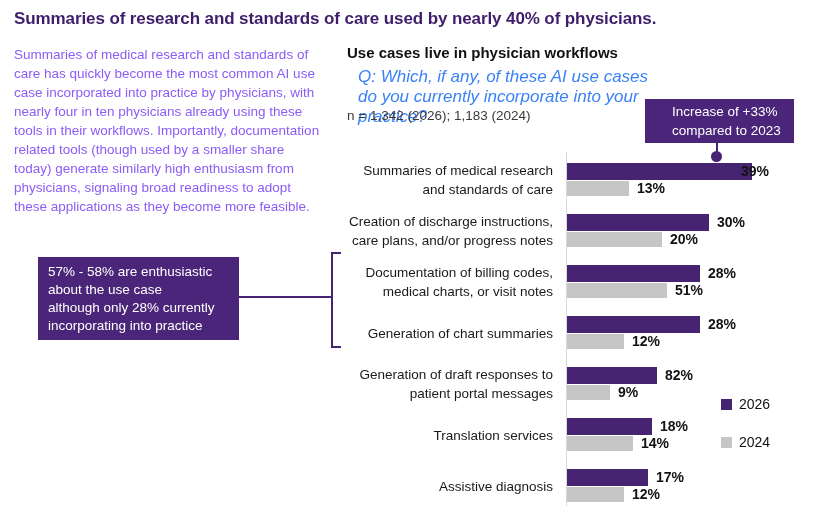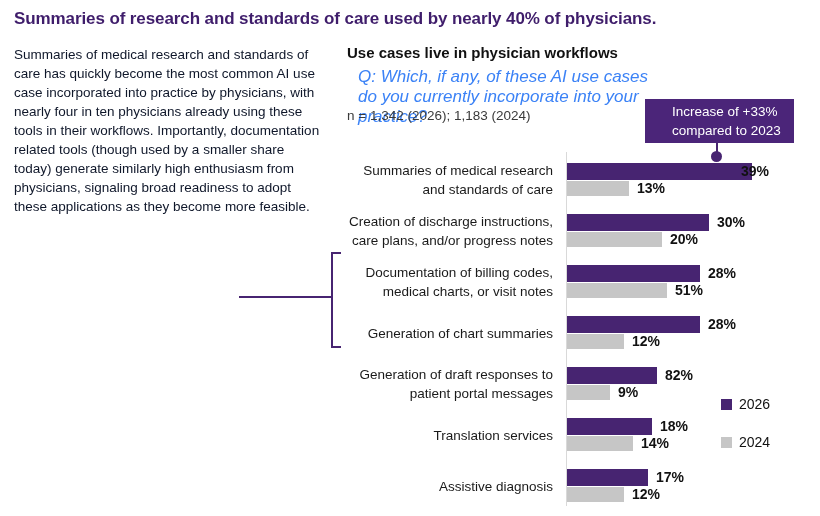--- a/index.html
+++ b/index.html
@@ -7,21 +7,21 @@
     position:relative; width:820px; height:516px; background:#ffffff;
     font-family:"Liberation Sans", sans-serif; overflow:hidden;
     color:#262626;
   }
   .main-title {
     position:absolute; left:14px; top:9px; width:792px;
     font-size:17px; font-weight:bold; color:#3f1d6b; letter-spacing:-0.1px;
   }
   .left-paragraph {
     position:absolute; left:14px; top:45px; width:306px;
-    font-size:13.5px; line-height:19px; color:#0f172a;
+    font-size:13.5px; line-height:19px; color:#8b5cf6;
   }
   .callout-box {
     position:absolute; background:#4b2579; color:#ffffff;
     white-space:pre-line; box-sizing:border-box;
   }
   .callout-left {
     left:38px; top:257px; width:201px; height:83px;
     font-size:13.5px; line-height:18px; padding:6px 10px;
   }
   .callout-increase {
@@ -63,20 +63,24 @@
 </style>
 </head>
 <body>
 
 <div class="page">
 
   <div class="main-title">Summaries of research and standards of care used by nearly 40% of physicians.</div>
 
   <div class="left-paragraph">Summaries of medical research and standards of care has quickly become the most common AI use case incorporated into practice by physicians, with nearly four in ten physicians already using these tools in their workflows. Importantly, documentation related tools (though used by a smaller share today) generate similarly high enthusiasm from physicians, signaling broad readiness to adopt these applications as they become more feasible.</div>
 
+  <div class="callout-box callout-left">57% - 58% are enthusiastic
+about the use case
+although only 28% currently
+incorporating into practice</div>
   <div class="connector-h"></div>
   <div class="bracket"></div>
 
   <div class="chart-title">Use cases live in physician workflows</div>
   <div class="chart-question">Q: Which, if any, of these AI use cases do you currently incorporate into your practice?</div>
   <div class="chart-sample">n = 1,342 (2026); 1,183 (2024)</div>
 
   <div class="callout-box callout-increase">Increase of +33%
 compared to 2023</div>
   <div class="connector-v"></div>

